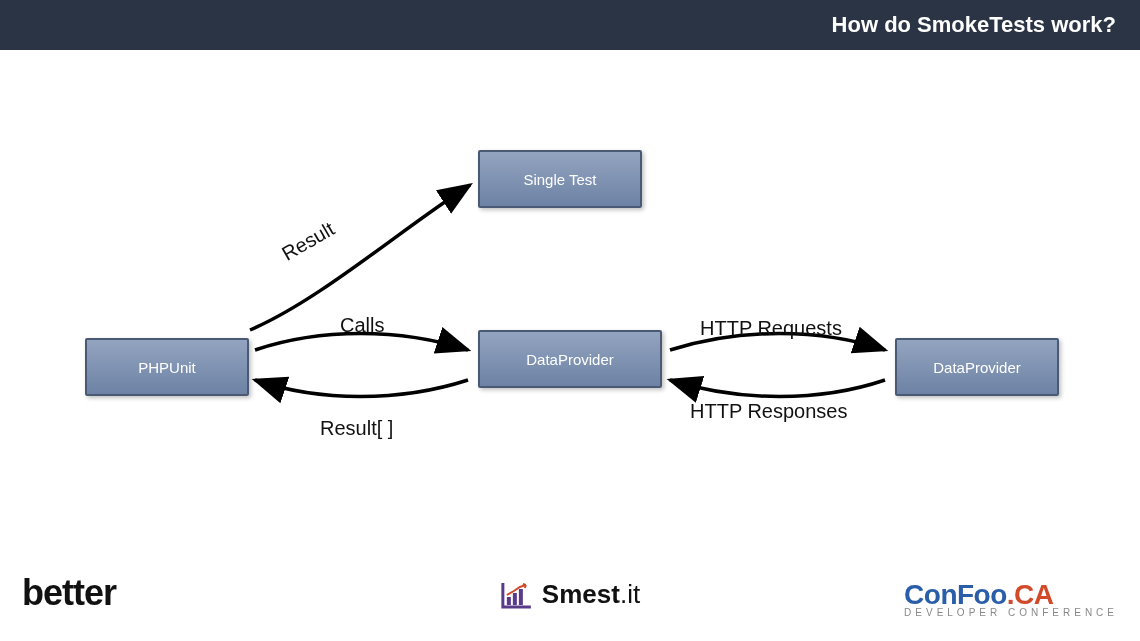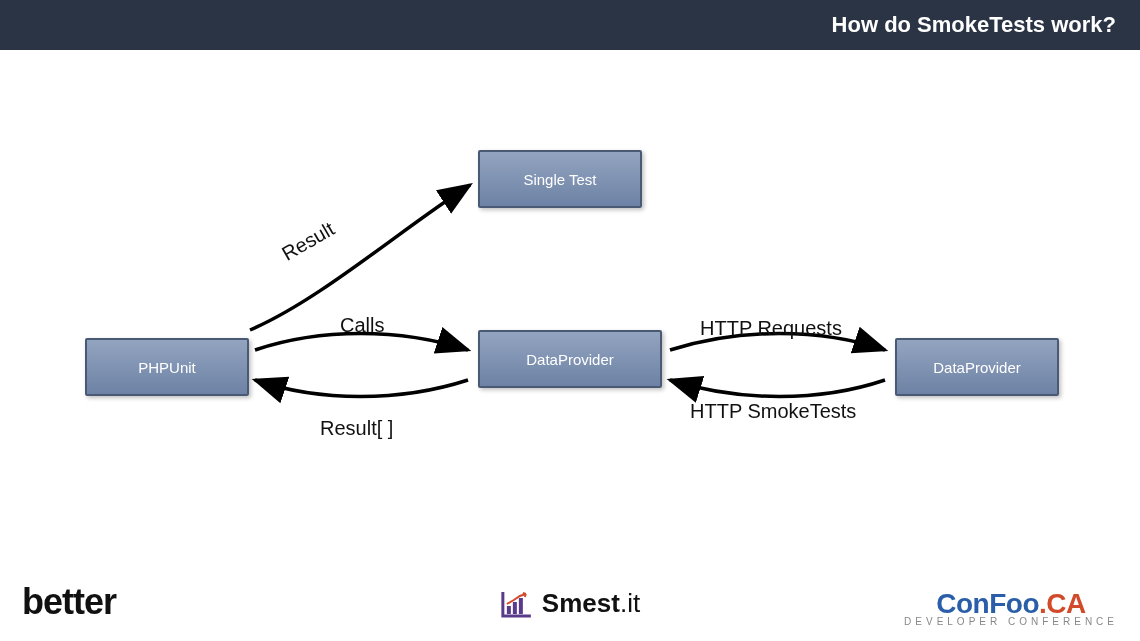--- a/index.html
+++ b/index.html
@@ -7,28 +7,28 @@
   .header{position:absolute;top:0;left:0;width:1140px;height:50px;
     background:#2b3444;display:flex;align-items:center;justify-content:flex-end;
     padding:0 24px;box-sizing:border-box}
   .header-title{color:#fff;font-size:22px;font-weight:600}
   .node{position:absolute;display:flex;align-items:center;justify-content:center;
     color:#fff;font-size:15px;background:linear-gradient(180deg,#93a4c0 0%,#6d82a5 100%);
     border:2px solid #4b5a74;border-radius:2px;
     box-shadow:2px 2px 4px rgba(0,0,0,.25)}
   .lbl{position:absolute;font-size:20px;color:#111}
   svg.edges{position:absolute;top:0;left:0;width:1140px;height:641px;pointer-events:none}
-  .footer{position:absolute;bottom:4px;left:0;width:1140px;height:70px}
+  .footer{position:absolute;bottom:13px;left:0;width:1140px;height:70px}
   .logo{position:absolute;font-weight:700}
   .logo-better{left:22px;bottom:14px;font-size:36px;color:#111;letter-spacing:-1px}
   .logo-smest{left:50%;transform:translateX(-50%);bottom:18px;display:flex;
     align-items:center;gap:8px;font-size:26px;color:#111}
   .logo-smest .thin{font-weight:300}
   .smest-icon{width:34px;height:30px;display:inline-block}
-  .logo-confoo{right:22px;bottom:10px;text-align:center}
+  .logo-confoo{right:22px;bottom:10px;text-align:left}
   .confoo-main{font-size:28px;color:#2a5ea8;font-weight:600;letter-spacing:-0.5px}
   .confoo-main .ca{color:#d14a2a}
   .confoo-sub{font-size:10px;color:#888;letter-spacing:4px;font-weight:400;margin-top:-4px}
 </style>
 </head>
 <body>
 
 <div class="header">
   <div class="header-title">How do SmokeTests work?</div>
 </div>
@@ -61,21 +61,21 @@
 
   <path d="M 670 350 C 740 328, 820 328, 885 350" stroke="#000" stroke-width="3.5" fill="none" marker-end="url(#ah)"></path>
 
   <path d="M 885 380 C 820 402, 740 402, 670 380" stroke="#000" stroke-width="3.5" fill="none" marker-end="url(#ah)"></path>
 </svg>
 
 <div class="lbl" style="left:280px;top:230px;transform:rotate(-30deg)">Result</div>
 <div class="lbl" style="left:340px;top:314px">Calls</div>
 <div class="lbl" style="left:320px;top:417px">Result[ ]</div>
 <div class="lbl" style="left:700px;top:317px">HTTP Requests</div>
-<div class="lbl" style="left:690px;top:400px">HTTP SmokeTests</div>
+<div class="lbl" style="left:690px;top:400px">HTTP Responses</div>
 
 <div class="footer">
   <div class="logo logo-better">better</div>
 
   <div class="logo logo-smest">
     <span class="smest-icon">
       <svg viewBox="0 0 34 30" width="34" height="30">
         <path d="M3 3 V27 H31" stroke="#5a3b8a" stroke-width="3" fill="none"></path>
         <path d="M1 1 L3 3 L5 1 M1 29 L3 27 M33 25 L31 27 L33 29" fill="none"></path>
         <rect x="7" y="17" width="4" height="8" fill="#5a3b8a"></rect>

